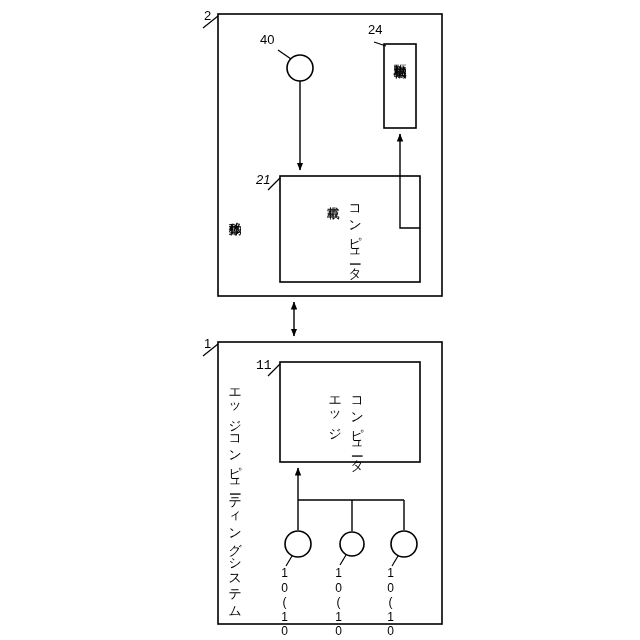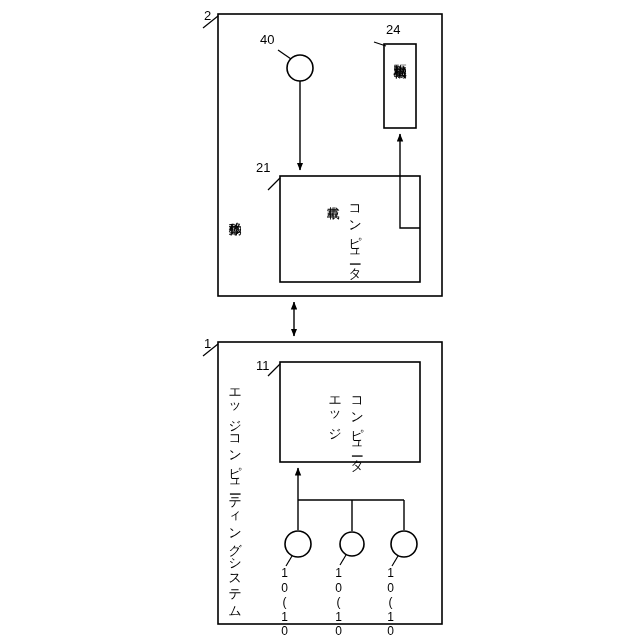--- a/index.html
+++ b/index.html
@@ -112,27 +112,27 @@
 
     <line x1="292" y1="556" x2="286" y2="566" stroke="#000000" stroke-width="1.2"></line>
     <line x1="346" y1="555" x2="340" y2="565" stroke="#000000" stroke-width="1.2"></line>
     <line x1="398" y1="556" x2="392" y2="566" stroke="#000000" stroke-width="1.2"></line>
   </svg>
 
   <div class="htext lead-num" style="left:204px; top:8px;">2</div>
 
   <div class="htext lead-num" style="left:260px; top:32px;">40</div>
 
-  <div class="htext lead-num" style="left:386px; top:22px;">24</div>
+  <div class="htext lead-num" style="left:368px; top:22px;">24</div>
 
-  <div class="htext lead-num" style="left:256px; top:160px;">21</div>
+  <div class="htext lead-num" style="left:256px; top:172px;font-style:italic;">21</div>
 
   <div class="htext lead-num" style="left:204px; top:336px;">1</div>
 
-  <div class="htext lead-num" style="left:256px; top:358px;">11</div>
+  <div class="htext lead-num" style="left:256px; top:358px;font-family:Liberation Mono, monospace;">11</div>
 
   <div class="vtext outer-label" style="left:228px; top:212px;">移動体</div>
 
   <div class="vtext box-label" style="left:326px; top:196px;">車載</div>
   <div class="vtext box-label" style="left:348px; top:196px;">コンピュータ</div>
 
   <div class="vtext box-label" style="left:393px; top:54px;">駆動機構</div>
 
   <div class="vtext outer-label" style="left:228px; top:380px;">エッジコンピューティングシステム</div>
 

